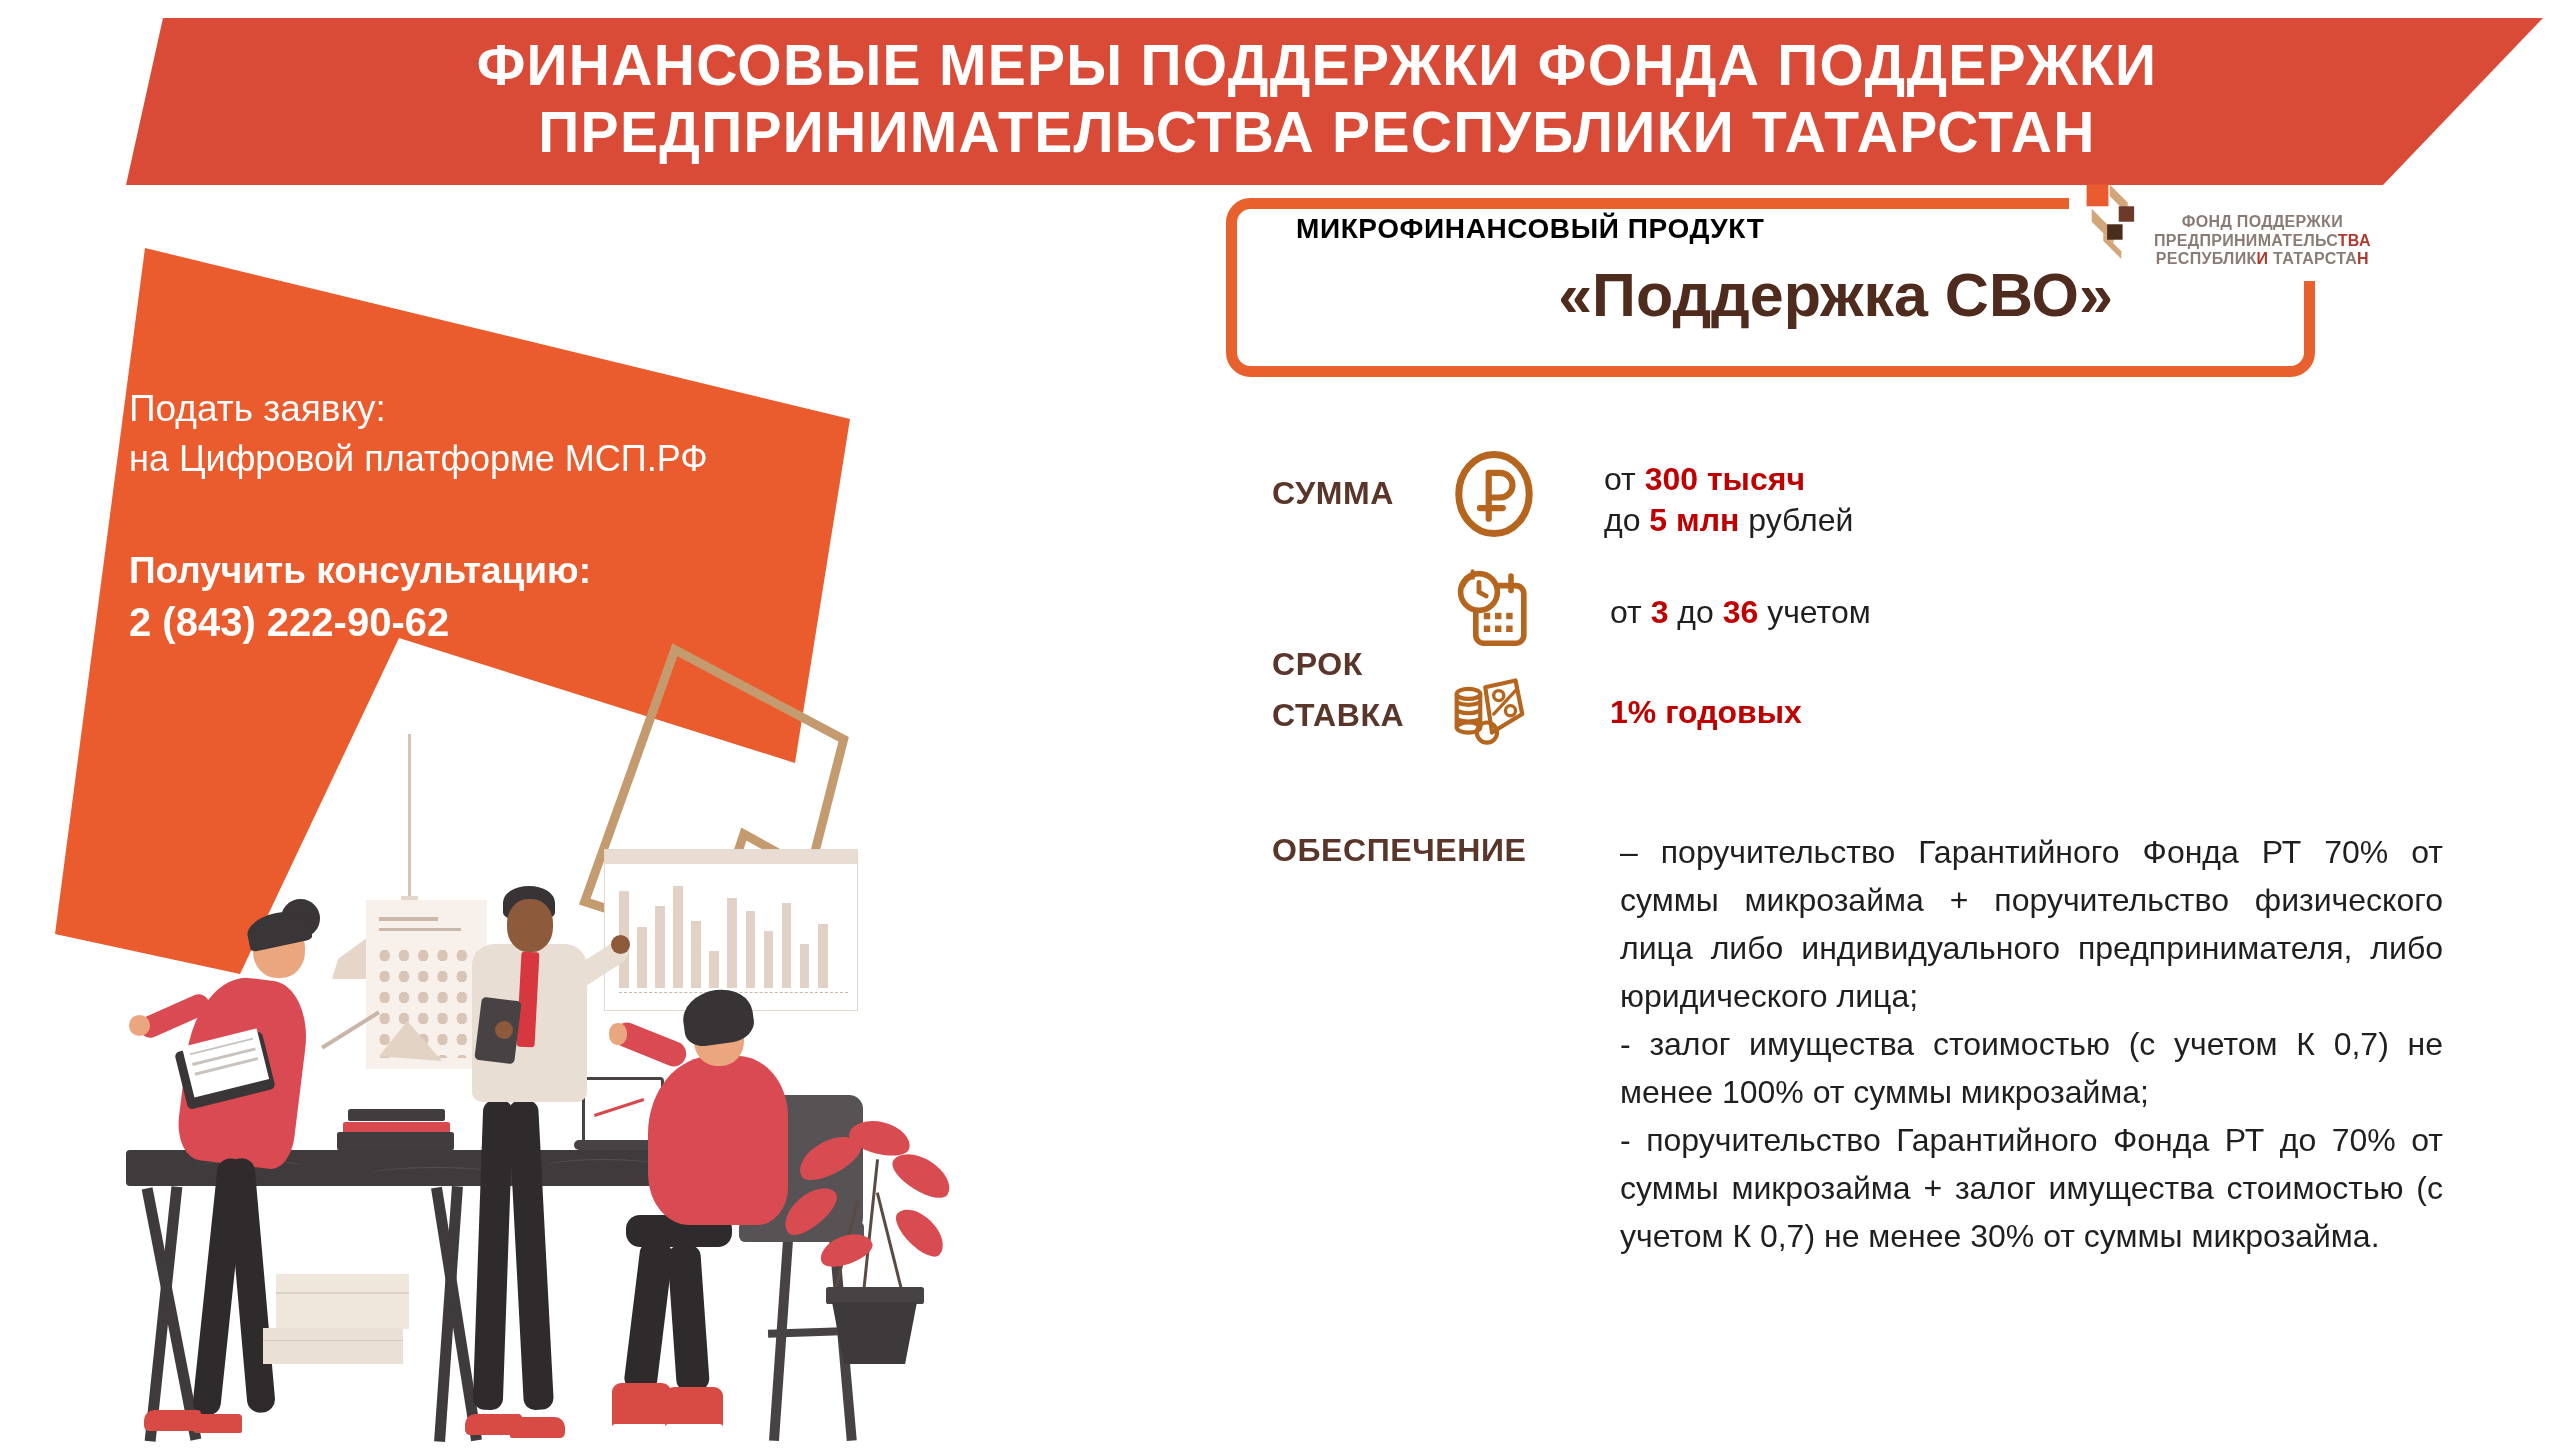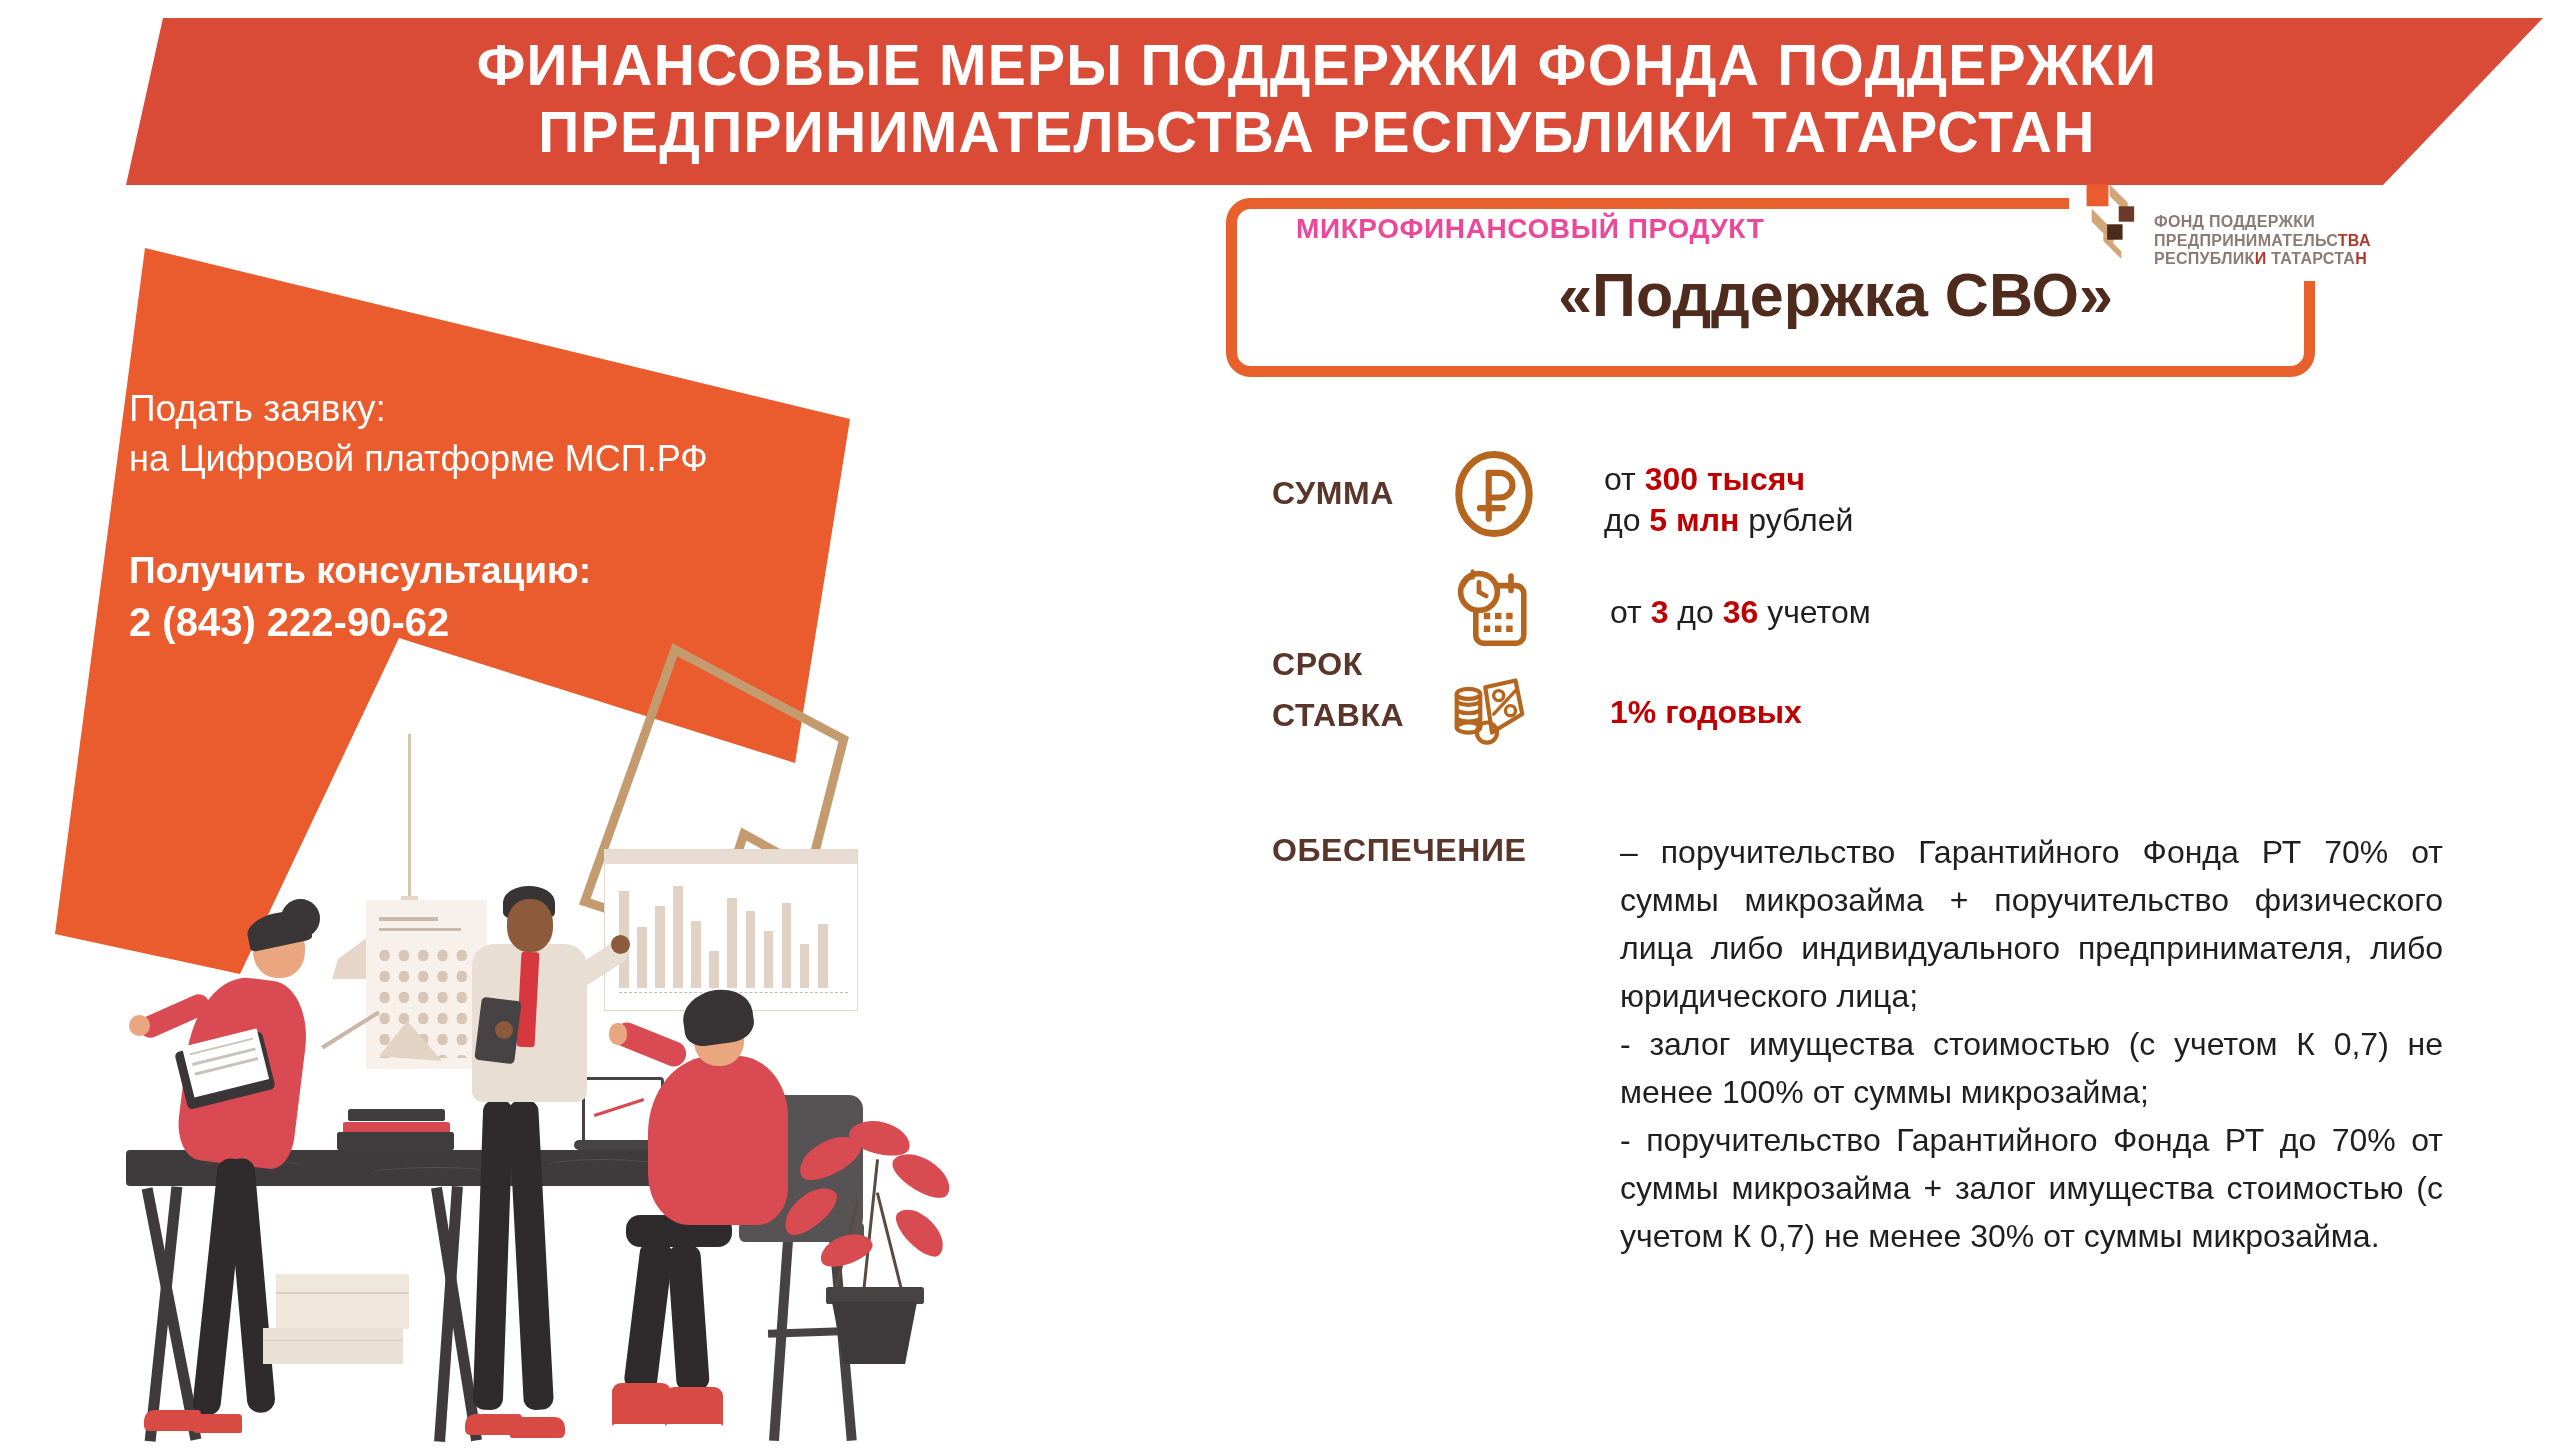--- a/index.html
+++ b/index.html
@@ -19,26 +19,26 @@
   .apply-block{left:129px;top:384px;width:773px;color:#ffffff;}
   .apply-title{font-size:37px;font-weight:normal;line-height:50px;}
   .apply-platform{font-size:36px;line-height:50px;}
   .consult-title{font-size:37px;font-weight:bold;line-height:50px;margin-top:62px;}
   .apply-phone{font-size:40px;font-weight:bold;line-height:52px;}
 
   
   .product-border{left:1226px;top:198px;width:1067px;height:157px;border:11px solid #E8602C;border-radius:24.5px;background:transparent;}
   .border-gap-top{left:2069px;top:191px;width:233px;height:27px;background:#ffffff;}
   .border-gap-right{left:2277px;top:191px;width:45px;height:90px;background:#ffffff;}
-  .product-kicker{left:1296px;top:213px;width:773px;font-size:28px;font-weight:bold;color:#ec4899;letter-spacing:0.6px;}
+  .product-kicker{left:1296px;top:213px;width:773px;font-size:28px;font-weight:bold;color:#000000;letter-spacing:0.6px;}
   .product-title{left:1475px;top:260px;width:721px;text-align:center;font-size:61px;font-weight:bold;color:#4F2B1D;}
 
   
   .logo-mark{left:2085px;top:178px;}
-  .logo-text{left:2154px;top:213px;font-size:16px;font-weight:bold;line-height:18.7px;color:#8A7C74;letter-spacing:0.3px;}
+  .logo-text{left:2154px;top:213px;font-size:16px;font-weight:bold;line-height:18.7px;color:#8A7C74;letter-spacing:0.3px;text-align:center;}
   .logo-red{color:#B0392E;}
 
   
   .param-label{font-size:32px;font-weight:bold;color:#5A352A;letter-spacing:0.6px;}
   .param-value{font-size:32px;color:#1f1f1f;}
   .red{color:#C00000;font-weight:bold;}
   .lbl-sum{left:1272px;top:475px;}
   .lbl-term{left:1272px;top:598px;margin-top:48px;}
   .lbl-rate{left:1272px;top:697px;}
   .icon-sum{left:1450px;top:450px;}

